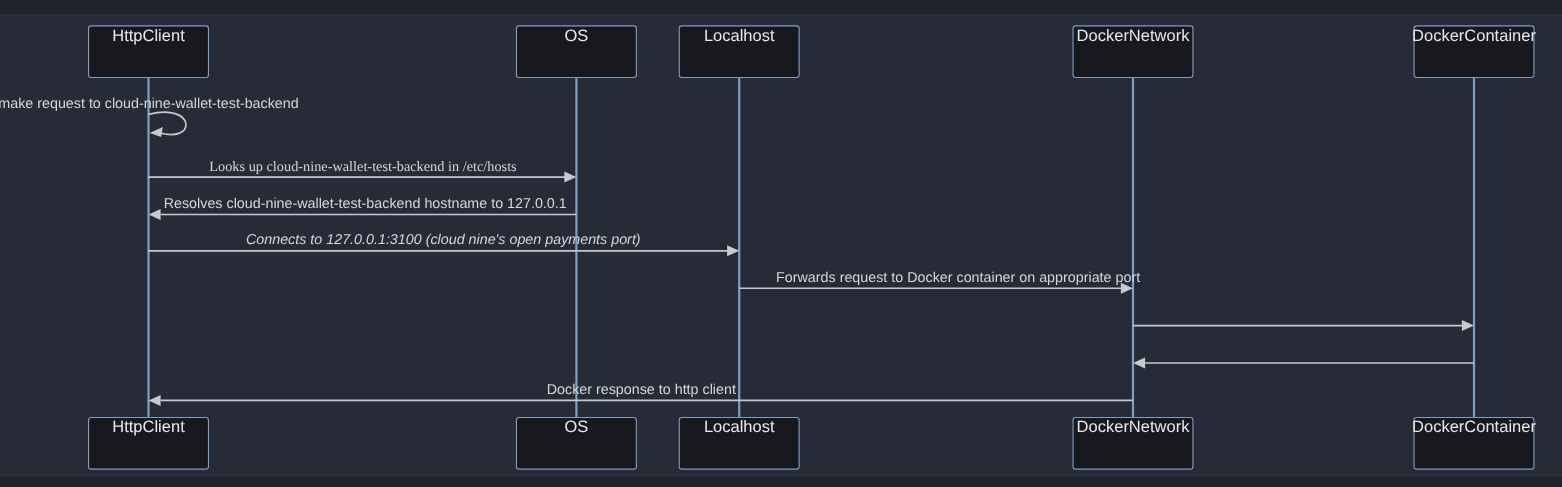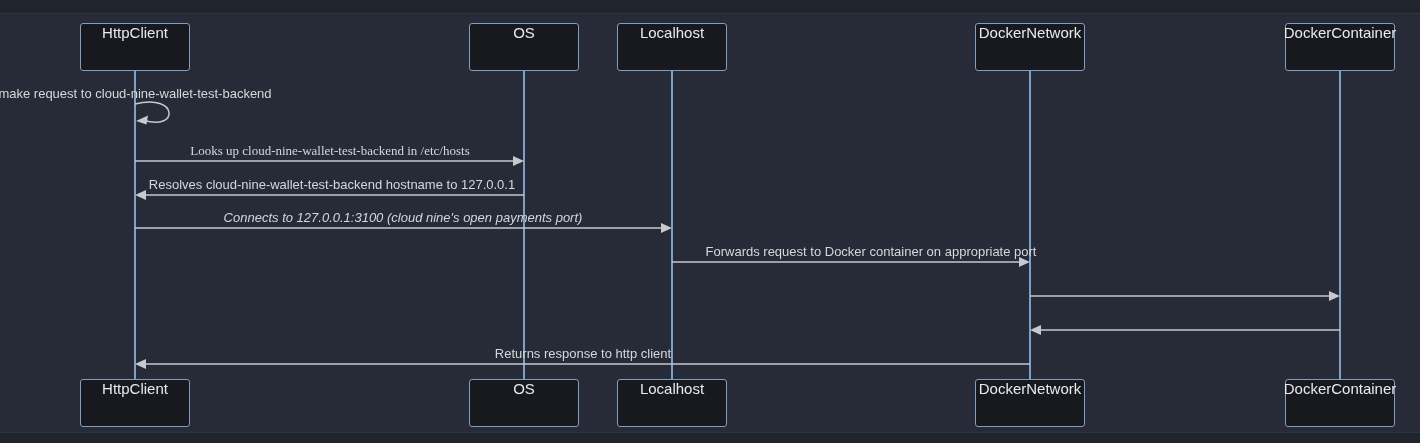--- a/index.html
+++ b/index.html
@@ -112,21 +112,21 @@
 
     <line x1="146" y1="364" x2="1030" y2="364"></line>
     <polygon points="135,364 146,359 146,369"></polygon>
   </svg>
 
   <div class="msg-label" style="left:135px;  top:86px;">make request to cloud-nine-wallet-test-backend</div>
   <div class="msg-label" style="left:330px;  top:143px;font-family:Liberation Serif, serif;">Looks up cloud-nine-wallet-test-backend in /etc/hosts</div>
   <div class="msg-label" style="left:332px;  top:177px;">Resolves cloud-nine-wallet-test-backend hostname to 127.0.0.1</div>
   <div class="msg-label" style="left:403px;  top:210px;font-style:italic;">Connects to 127.0.0.1:3100 (cloud nine's open payments port)</div>
   <div class="msg-label" style="left:851px;  top:244px;margin-left:20px;">Forwards request to Docker container on appropriate port</div>
-  <div class="msg-label" style="left:583px;  top:346px;">Returns response to http client</div>
+  <div class="msg-label" style="left:583px;  top:346px;">Docker response to http client</div>
 
   <div class="actor-box top" style="left:80px;">
       <span>HttpClient</span>
     </div>
   <div class="actor-box top" style="left:469px;">
       <span>OS</span>
     </div>
   <div class="actor-box top" style="left:617px;">
       <span>Localhost</span>
     </div>

